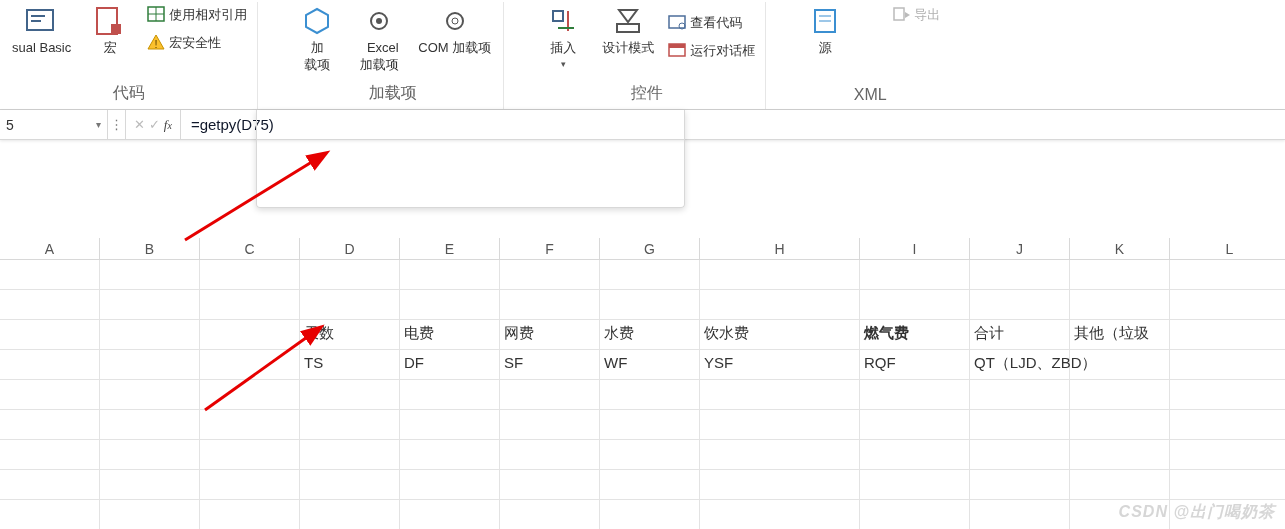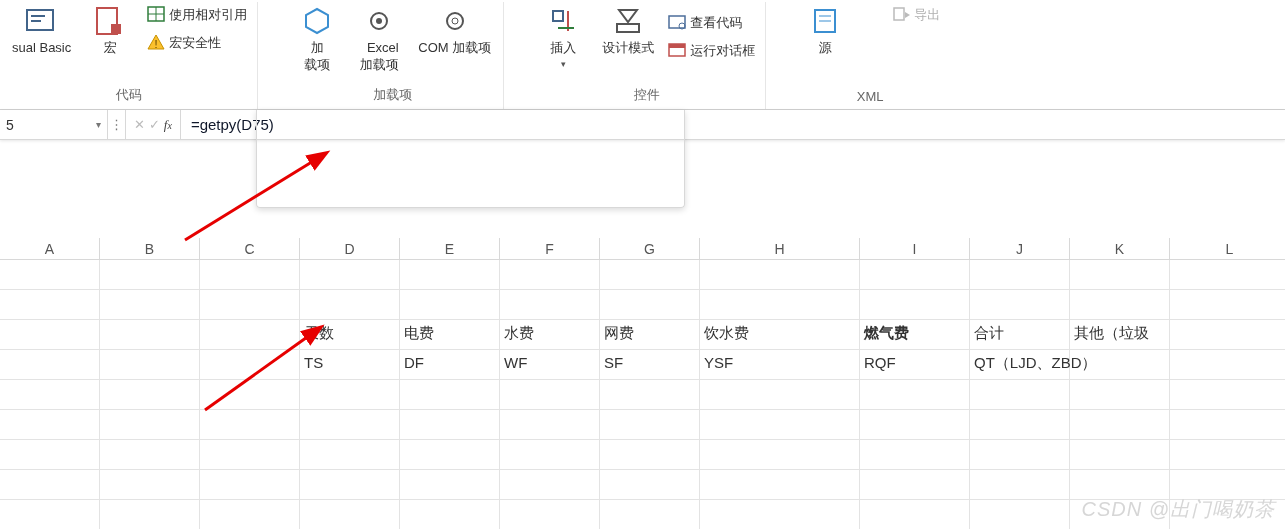--- a/index.html
+++ b/index.html
@@ -30,21 +30,21 @@
     padding: 0 6px 2px 6px;
     position: relative;
   }
   .ribbon-group-content {
     display: flex;
     align-items: flex-start;
     flex-grow: 1;
     gap: 4px;
   }
   .ribbon-group-title {
-    font-size: 13px;
+    font-size: 16px;
     color: #666;
     margin-top: auto;
     padding-bottom: 3px;
   }
   .big-btn {
     display: flex;
     flex-direction: column;
     align-items: center;
     justify-content: flex-start;
     padding: 2px 6px;
@@ -174,23 +174,23 @@
     flex: 0 0 auto;
   }
   .arrow {
     position: absolute;
     pointer-events: none;
   }
   .watermark {
     position: absolute;
     right: 10px;
     bottom: 6px;
-    font-size: 20px;
+    font-size: 16px;
     color: rgba(200,200,200,0.75);
-    font-weight: 400;
+    font-weight: 700;
     letter-spacing: 1px;
     font-style: italic;
   }
 </style>
 </head>
 <body>
 
 <div class="ribbon">
 
   <div class="ribbon-group">
@@ -410,36 +410,36 @@
         <div class="cell" style="width: 100px;"></div>
         <div class="cell" style="width: 100px;"></div>
         <div class="cell" style="width: 120px;"></div>
       </div>
       <div class="row">
         <div class="cell" style="width: 100px;"></div>
         <div class="cell" style="width: 100px;"></div>
         <div class="cell" style="width: 100px;"></div>
         <div class="cell" style="width: 100px;">天数</div>
         <div class="cell" style="width: 100px;">电费</div>
+        <div class="cell" style="width: 100px;">网费</div>
         <div class="cell" style="width: 100px;">水费</div>
-        <div class="cell" style="width: 100px;">网费</div>
         <div class="cell" style="width: 160px;">饮水费</div>
         <div class="cell" style="width: 110px; font-weight: bold;">燃气费</div>
         <div class="cell" style="width: 100px;">合计</div>
         <div class="cell" style="width: 100px;">其他（垃圾</div>
         <div class="cell" style="width: 120px;"></div>
       </div>
       <div class="row">
         <div class="cell" style="width: 100px;"></div>
         <div class="cell" style="width: 100px;"></div>
         <div class="cell" style="width: 100px;"></div>
         <div class="cell" style="width: 100px;">TS</div>
         <div class="cell" style="width: 100px;">DF</div>
+        <div class="cell" style="width: 100px;">SF</div>
         <div class="cell" style="width: 100px;">WF</div>
-        <div class="cell" style="width: 100px;">SF</div>
         <div class="cell" style="width: 160px;">YSF</div>
         <div class="cell" style="width: 110px;">RQF</div>
         <div class="cell" style="width: 100px;">QT（LJD、ZBD）</div>
         <div class="cell" style="width: 100px;"></div>
         <div class="cell" style="width: 120px;"></div>
       </div>
       <div class="row">
         <div class="cell" style="width: 100px;"></div>
         <div class="cell" style="width: 100px;"></div>
         <div class="cell" style="width: 100px;"></div>

